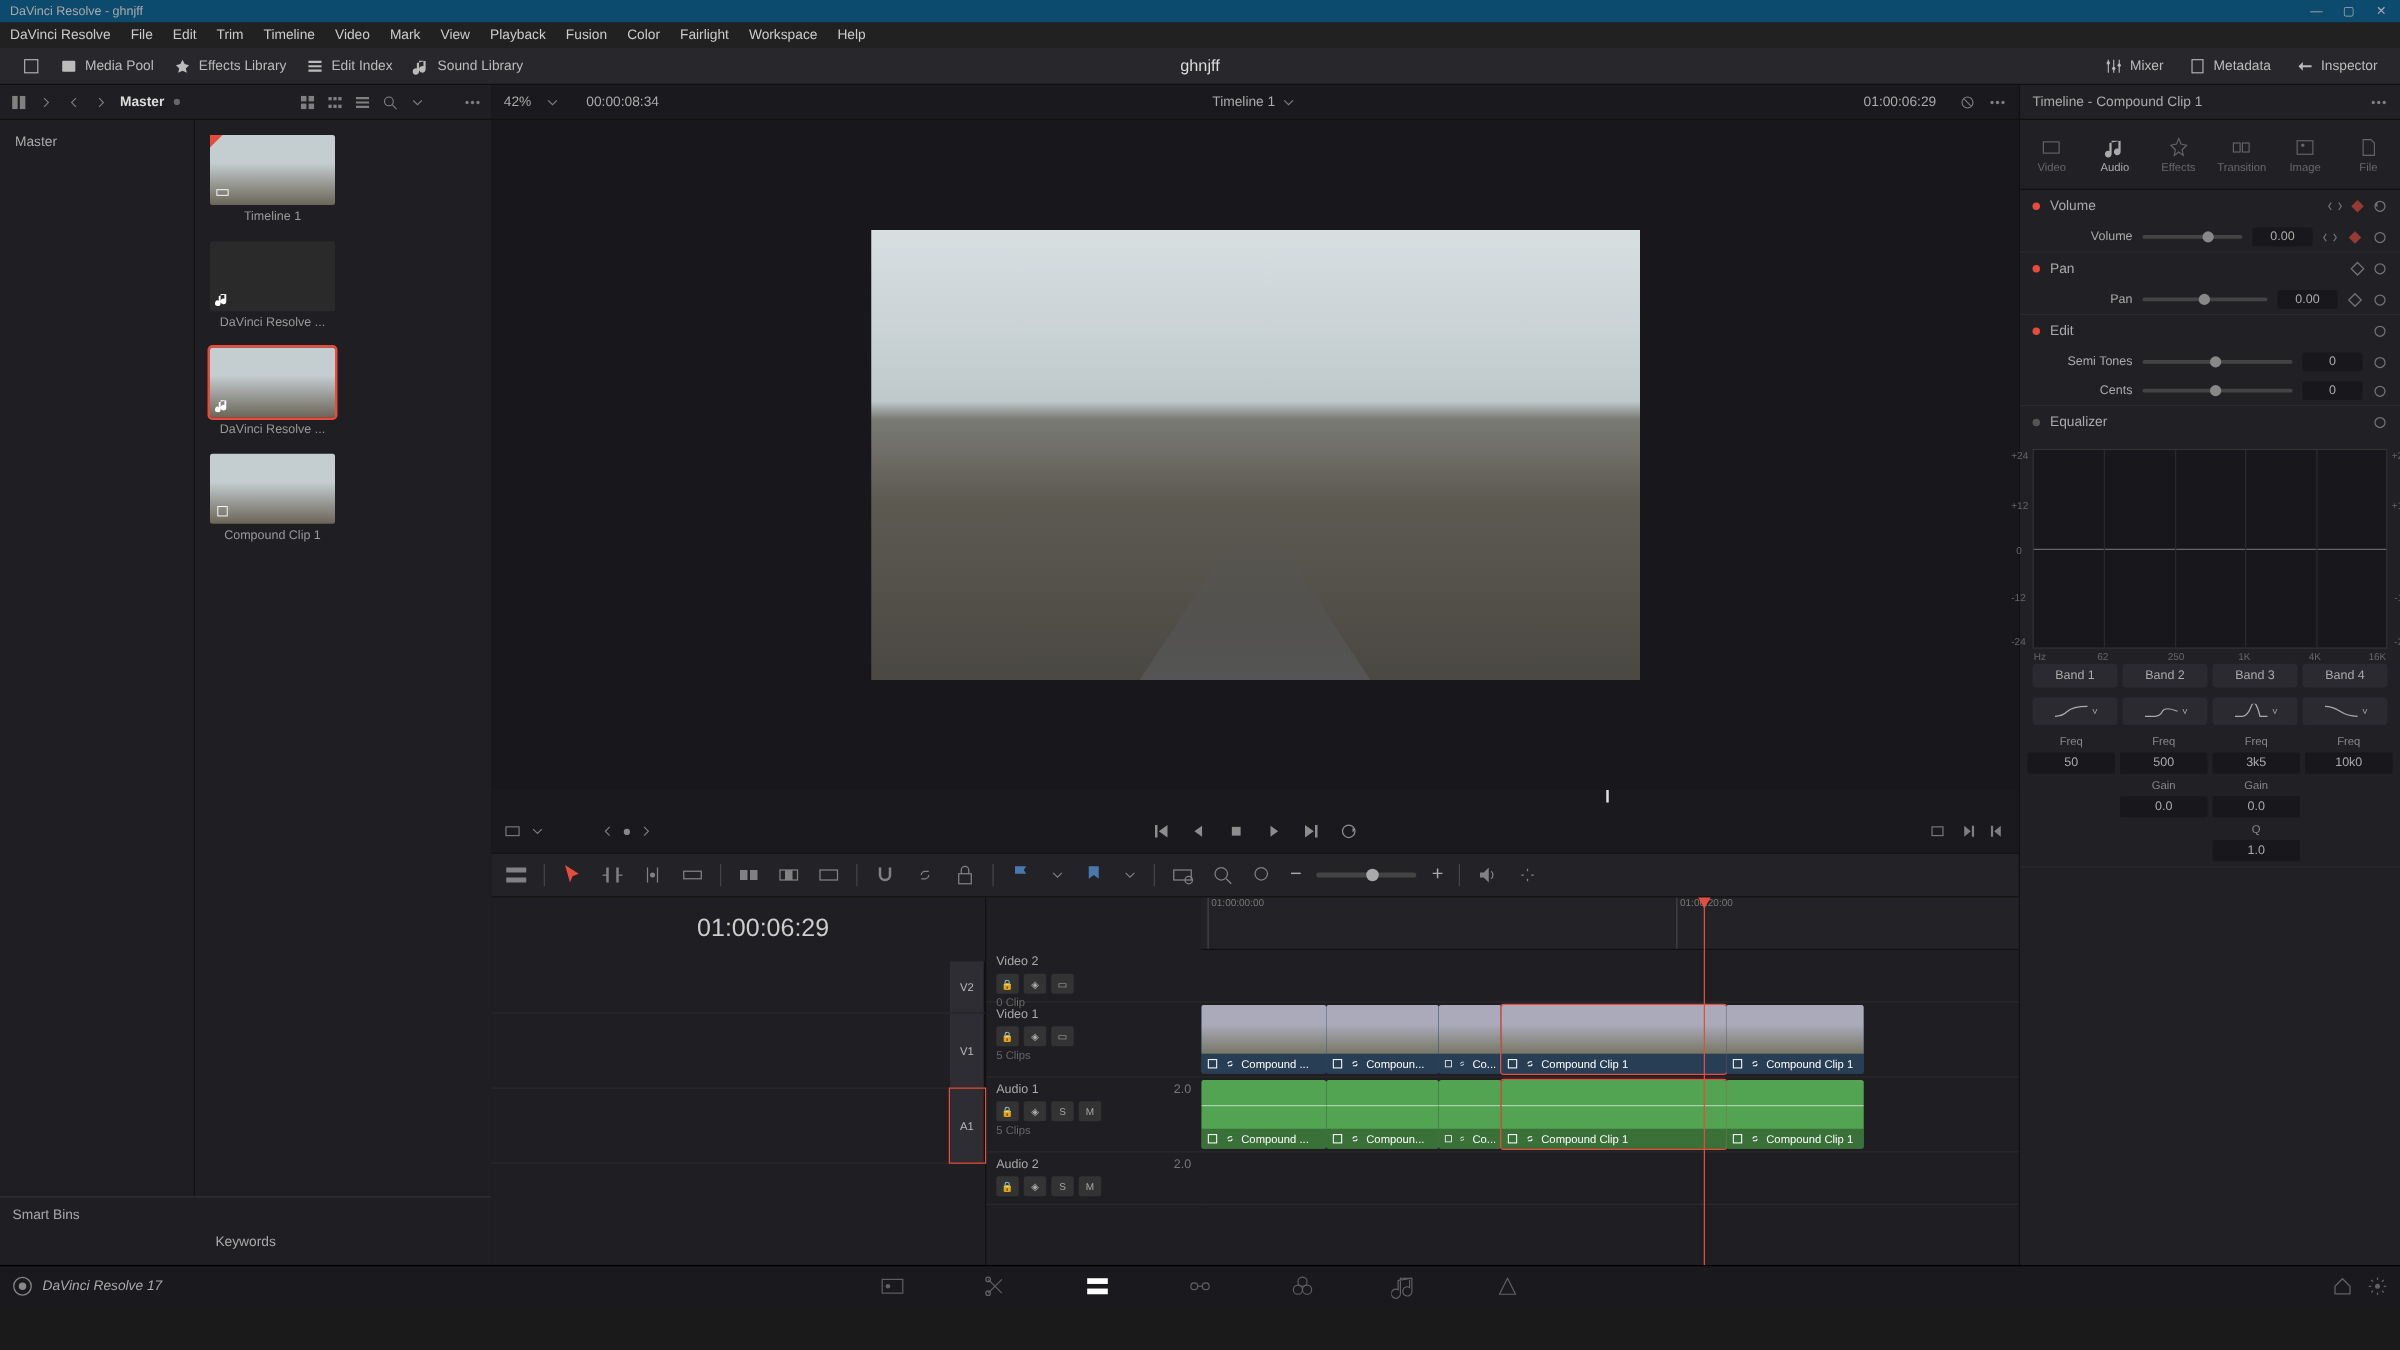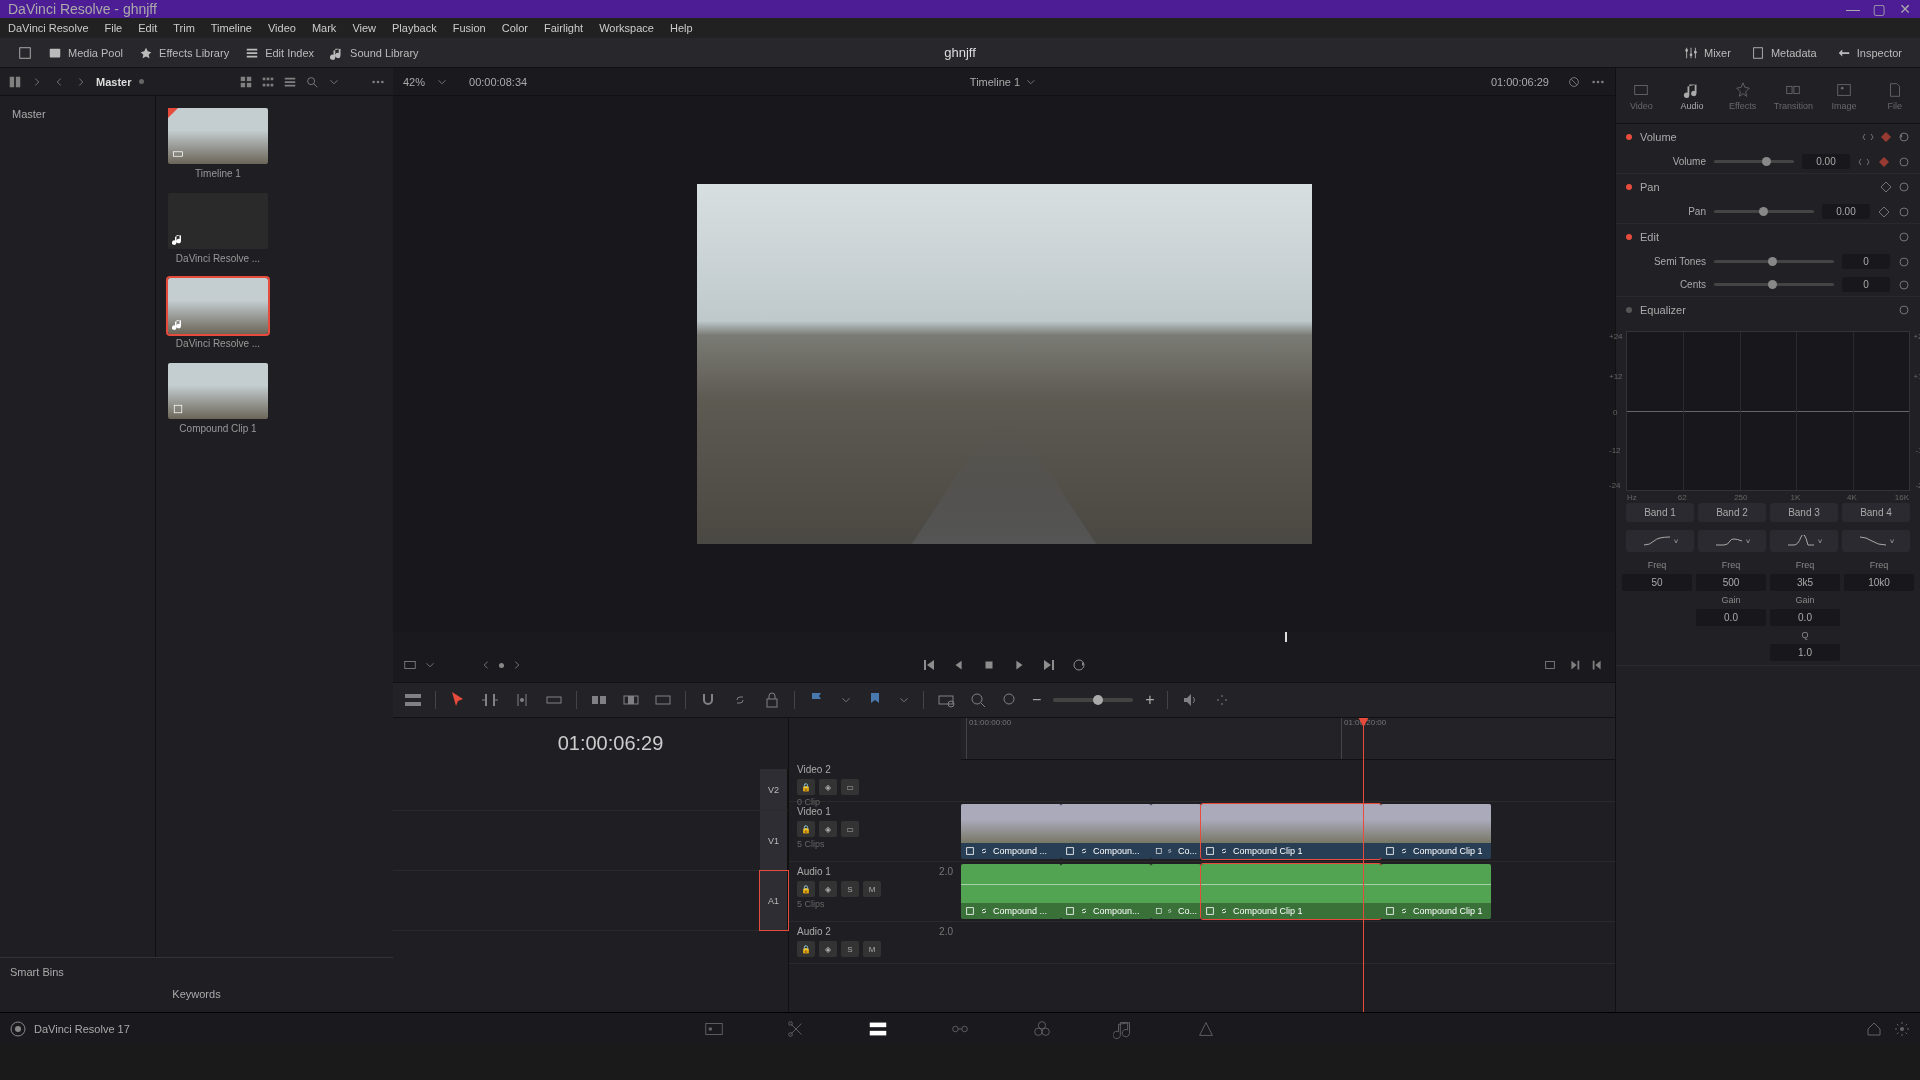--- a/index.html
+++ b/index.html
@@ -1,17 +1,17 @@
 <!DOCTYPE html>
 <html><head>
 <meta charset="utf-8">
 <style>
 * { margin: 0; padding: 0; box-sizing: border-box; font-family: -apple-system, BlinkMacSystemFont, "Segoe UI", sans-serif; }
 body { background: #1a1a1a; color: #aaa; font-size: 11px; overflow: hidden; width: 1920px; height: 1080px; }
-.titlebar { height: 18px; background: #4c1d95; display: flex; align-items: center; padding: 0 8px; font-size: 14px; }
+.titlebar { height: 18px; background: #0c4a6e; display: flex; align-items: center; padding: 0 8px; font-size: 10px; }
 .titlebar-right { margin-left: auto; display: flex; gap: 12px; }
 .win-btn { width: 14px; height: 14px; cursor: pointer; display: flex; align-items: center; justify-content: center; }
 .menubar { height: 20px; background: #212121; display: flex; align-items: center; padding: 0 8px; gap: 16px; font-size: 11px; }
 .menu-item { cursor: pointer; color: #ccc; }
 .toolbar { height: 30px; background: #28282c; display: flex; align-items: center; padding: 0 10px; border-bottom: 1px solid #111; }
 .tb-btn { display: flex; align-items: center; gap: 6px; padding: 4px 8px; cursor: pointer; color: #bbb; }
 .tb-icon { width: 14px; height: 14px; }
 .center-title { position: absolute; left: 50%; transform: translateX(-50%); color: #ddd; font-size: 13px; }
 .tb-right { margin-left: auto; display: flex; gap: 4px; }
 .main { display: flex; height: 944px; }
@@ -106,21 +106,21 @@
 .band-tab { flex: 1; text-align: center; padding: 4px; background: #2a2a30; border-radius: 3px; cursor: pointer; font-size: 10px; }
 .band-shapes { display: flex; gap: 4px; padding: 4px 10px; }
 .band-shape { flex: 1; height: 22px; background: #2a2a30; border-radius: 3px; display: flex; align-items: center; justify-content: center; cursor: pointer; }
 .band-params { display: flex; padding: 4px 6px; gap: 4px; }
 .band-col { flex: 1; display: flex; flex-direction: column; gap: 4px; align-items: center; }
 .band-plabel { font-size: 9px; color: #888; }
 .band-pval { width: 100%; background: #18181c; text-align: center; padding: 3px; border-radius: 2px; font-size: 10px; }
 .bottom-nav { height: 32px; background: #1a1a1e; display: flex; align-items: center; justify-content: center; gap: 60px; border-top: 1px solid #000; position: relative; }
 .nav-icon { width: 22px; height: 22px; cursor: pointer; opacity: 0.5; }
 .nav-icon.active { opacity: 1; color: #fff; }
-.nav-left { position: absolute; left: 10px; display: flex; align-items: center; gap: 8px; }
+.nav-left { position: absolute; left: 10px; display: flex; align-items: center; gap: 8px; font-style: italic; }
 .nav-right { position: absolute; right: 10px; display: flex; gap: 12px; }
 svg { fill: currentColor; }
 </style>
 </head>
 <body>
 
 <div class="titlebar">
   <span>DaVinci Resolve - ghnjff</span>
   <div class="titlebar-right">
     <div class="win-btn">—</div>
@@ -690,20 +690,28 @@
                 <span>Compound Clip 1</span>
               </div>
             </div>
           </div>
         <div class="track-lane half"></div>
       </div>
     </div>
   </div>
 
   <div class="right-panel">
+    <div class="rp-header">
+      <span>Timeline - Compound Clip 1</span>
+      <svg class="mh-icon" viewBox="0 0 16 16" style="margin-left:auto">
+          <circle cx="3" cy="8" r="1.5"></circle>
+          <circle cx="8" cy="8" r="1.5"></circle>
+          <circle cx="13" cy="8" r="1.5"></circle>
+        </svg>
+    </div>
     <div class="rp-tabs">
       <div class="rp-tab">
           <svg class="rp-tab-icon" viewBox="0 0 20 20">
             <rect x="3" y="5" width="14" height="10" fill="none" stroke="currentColor"></rect>
           </svg>
           <span>Video</span>
         </div>
       <div class="rp-tab active">
           <svg class="rp-tab-icon" viewBox="0 0 20 20">
             <path d="M7 4v12a3 3 0 11-2-3V6l10-2v10a3 3 0 11-2-3V4z"></path>

